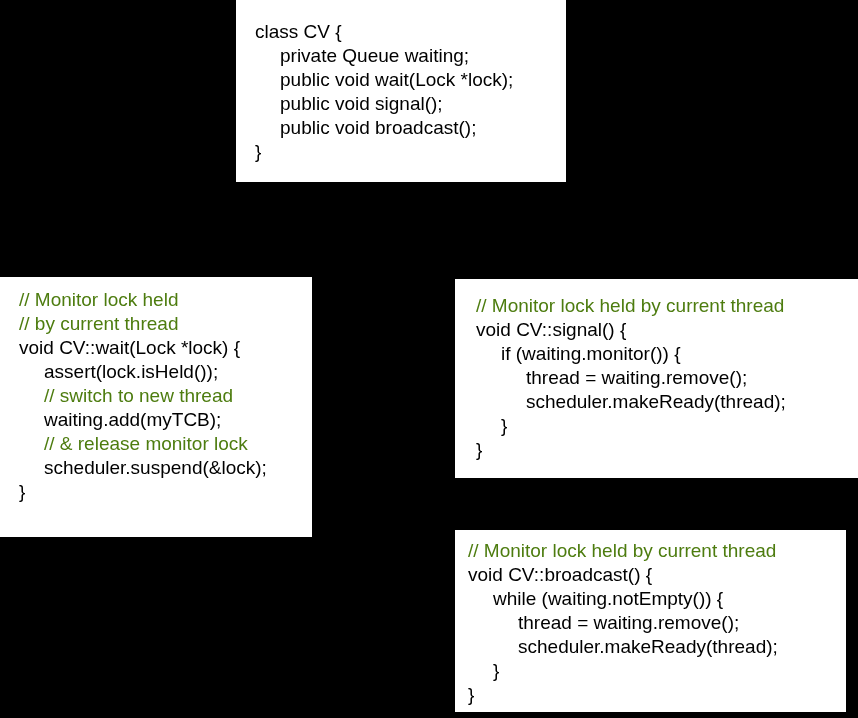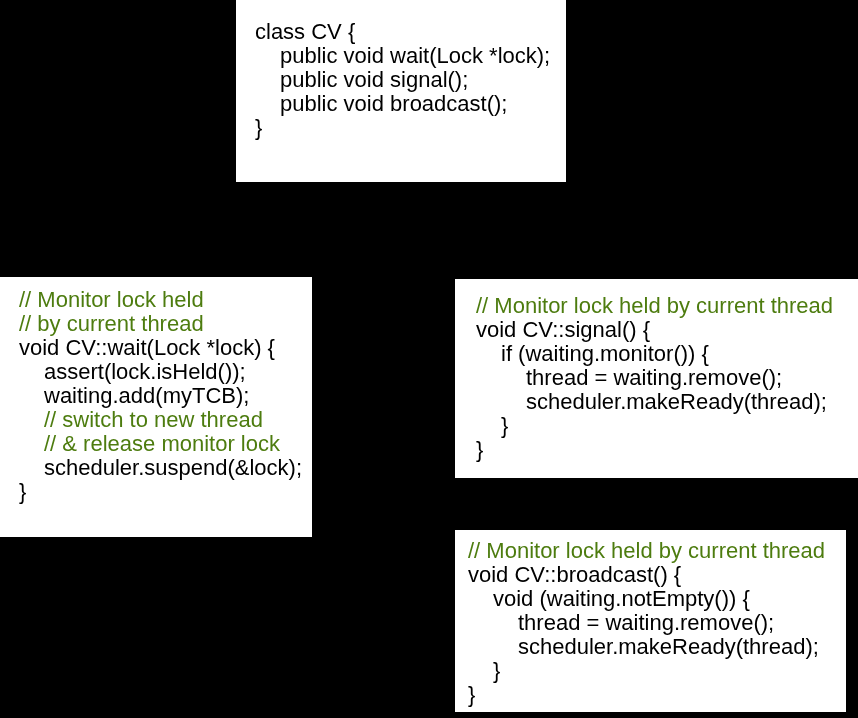--- a/index.html
+++ b/index.html
@@ -21,21 +21,21 @@
     box-sizing: border-box;
     overflow: hidden;
   }
   .code-lines {
     margin: 0;
     padding: 0;
     list-style: none;
   }
   .code-line {
     font-family: "Liberation Sans", sans-serif;
-    font-size: 22px;
+    font-size: 19px;
     line-height: 24px;
     color: #000000;
     white-space: pre;
     letter-spacing: 0px;
   }
   .code-line.comment {
     color: #4d7c0f;
   }
   .indent-0 { padding-left: 0px; }
   .indent-1 { padding-left: 25px; }
@@ -72,35 +72,36 @@
   }
 </style>
 </head>
 <body>
 
 <div id="slide">
 
   <div class="code-box" id="box-class-cv">
     <ul class="code-lines">
         <li class="code-line indent-0">class CV {</li>
+        <li class="code-line indent-1">private Queue waiting;</li>
         <li class="code-line indent-1">public void wait(Lock *lock);</li>
         <li class="code-line indent-1">public void signal();</li>
         <li class="code-line indent-1">public void broadcast();</li>
         <li class="code-line indent-0">}</li>
       </ul>
   </div>
 
   <div class="code-box" id="box-cv-wait">
     <ul class="code-lines">
         <li class="code-line indent-0 comment">// Monitor lock held</li>
         <li class="code-line indent-0 comment">// by current thread</li>
         <li class="code-line indent-0">void CV::wait(Lock *lock) {</li>
         <li class="code-line indent-1">assert(lock.isHeld());</li>
+        <li class="code-line indent-1 comment">// switch to new thread</li>
         <li class="code-line indent-1">waiting.add(myTCB);</li>
-        <li class="code-line indent-1 comment">// switch to new thread</li>
         <li class="code-line indent-1 comment">// &amp; release monitor lock</li>
         <li class="code-line indent-1">scheduler.suspend(&amp;lock);</li>
         <li class="code-line indent-0">}</li>
       </ul>
   </div>
 
   <div class="code-box" id="box-cv-signal">
     <ul class="code-lines">
         <li class="code-line indent-0 comment">// Monitor lock held by current thread</li>
         <li class="code-line indent-0">void CV::signal() {</li>
@@ -109,21 +110,21 @@
         <li class="code-line indent-2">scheduler.makeReady(thread);</li>
         <li class="code-line indent-1">}</li>
         <li class="code-line indent-0">}</li>
       </ul>
   </div>
 
   <div class="code-box" id="box-cv-broadcast">
     <ul class="code-lines">
         <li class="code-line indent-0 comment">// Monitor lock held by current thread</li>
         <li class="code-line indent-0">void CV::broadcast() {</li>
-        <li class="code-line indent-1">void (waiting.notEmpty()) {</li>
+        <li class="code-line indent-1">while (waiting.notEmpty()) {</li>
         <li class="code-line indent-2">thread = waiting.remove();</li>
         <li class="code-line indent-2">scheduler.makeReady(thread);</li>
         <li class="code-line indent-1">}</li>
         <li class="code-line indent-0">}</li>
       </ul>
   </div>
 
 </div>
 
 </body></html>

